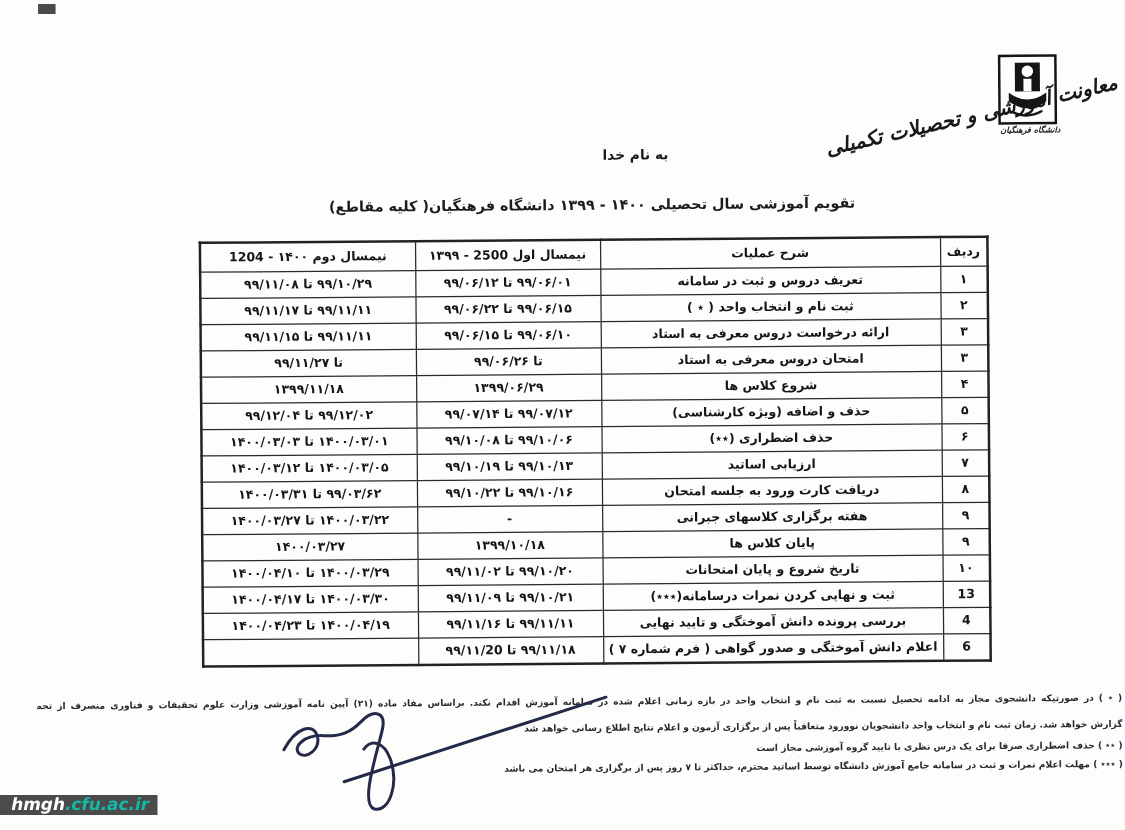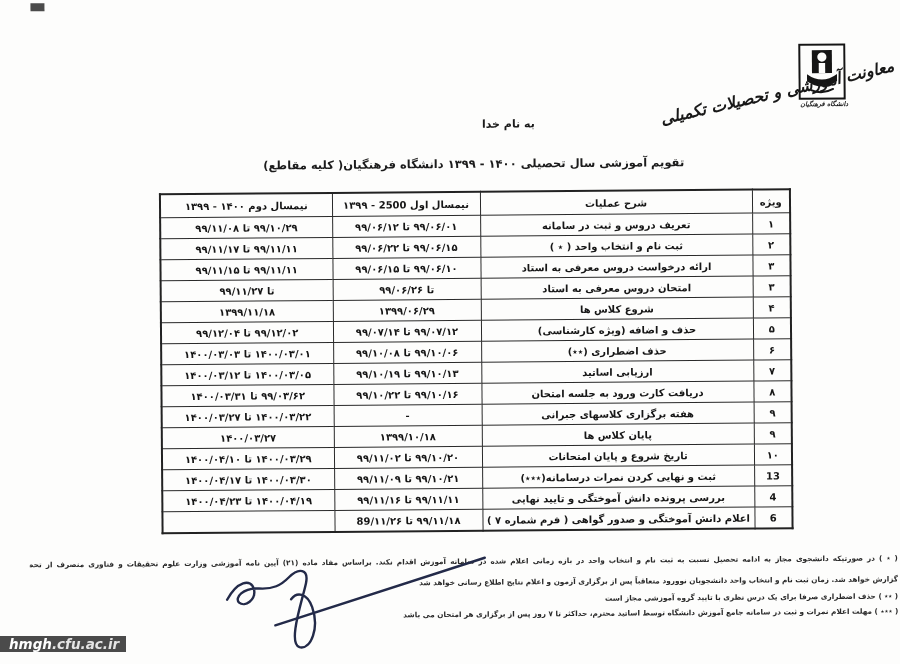--- a/index.html
+++ b/index.html
@@ -48,21 +48,21 @@
   .footnotes .f3{margin-top:2px;}
   .footnotes .f4{margin-top:0px;}
 
   .signature{position:absolute;left:215px;top:546px;}
 
   .watermark-bar{position:absolute;left:0;top:636px;height:16px;
     background:#4b4b4b;display:flex;align-items:center;padding:0 7px 0 9px;
     font-size:13.5px;font-weight:700;font-style:italic;
     font-family:"DejaVu Sans",sans-serif;letter-spacing:0;}
   .wm-prefix{color:#ffffff;}
-  .wm-suffix{color:#e5e5e5;}
+  .wm-suffix{color:#14b8a6;}
 </style>
 </head>
 <body>
 
 <div class="scan-page">
 
   <div class="top-mark"></div>
 
   <div class="emblem-box">
     <svg width="48" height="58" viewBox="0 0 48 58" aria-hidden="true">
@@ -82,24 +82,24 @@
 
   <table class="cal">
     <colgroup>
       <col class="col-num">
         <col class="col-op">
         <col class="col-s1">
         <col class="col-s2">
     </colgroup>
     <thead>
       <tr>
-        <th>ویژه</th>
+        <th>ردیف</th>
         <th>شرح عملیات</th>
         <th>نیمسال اول 2500 - ۱۳۹۹</th>
-        <th>نیمسال دوم ۱۴۰۰ - ۱۳۹۹</th>
+        <th>نیمسال دوم ۱۴۰۰ - 1204</th>
       </tr>
     </thead>
     <tbody>
 
         <tr>
           <td>۱</td>
           <td>تعریف دروس و ثبت در سامانه</td>
           <td>۹۹/۰۶/۰۱ تا ۹۹/۰۶/۱۲</td>
           <td>۹۹/۱۰/۲۹ تا ۹۹/۱۱/۰۸</td>
         </tr>
@@ -191,21 +191,21 @@
         <tr>
           <td>4</td>
           <td>بررسی پرونده دانش آموختگی و تایید نهایی</td>
           <td>۹۹/۱۱/۱۱ تا ۹۹/۱۱/۱۶</td>
           <td>۱۴۰۰/۰۴/۱۹ تا ۱۴۰۰/۰۴/۲۳</td>
         </tr>
 
         <tr>
           <td>6</td>
           <td>اعلام دانش آموختگی و صدور گواهی ( فرم شماره ۷ )</td>
-          <td>۹۹/۱۱/۱۸ تا 89/۱۱/۲۶</td>
+          <td>۹۹/۱۱/۱۸ تا ۹۹/۱۱/20</td>
           <td></td>
         </tr>
       </tbody>
   </table>
 
   <div class="footnotes">
     <div class="fline f1">( ٭ ) در صورتیکه دانشجوی مجاز به ادامه تحصیل نسبت به ثبت نام و انتخاب واحد در بازه زمانی اعلام شده در سامانه آموزش اقدام نکند. براساس مفاد ماده (۲۱) آیین نامه آموزشی وزارت علوم تحقیقات و فناوری منصرف از تحصیل محسوب می شود و وضعیت این دانشجویان به ادارات کل آموزش و پرورش محل خدمت</div>
     <div class="fline f2">گزارش خواهد شد. زمان ثبت نام و انتخاب واحد دانشجویان نوورود متعاقباً پس از برگزاری آزمون و اعلام نتایج اطلاع رسانی خواهد شد</div>
     <div class="fline f3">( ٭٭ ) حذف اضطراری صرفا برای یک درس نظری با تایید گروه آموزشی مجاز است</div>
     <div class="fline f4">( ٭٭٭ ) مهلت اعلام نمرات و ثبت در سامانه جامع آموزش دانشگاه توسط اساتید محترم، حداکثر تا ۷ روز پس از برگزاری هر امتحان می باشد</div>

